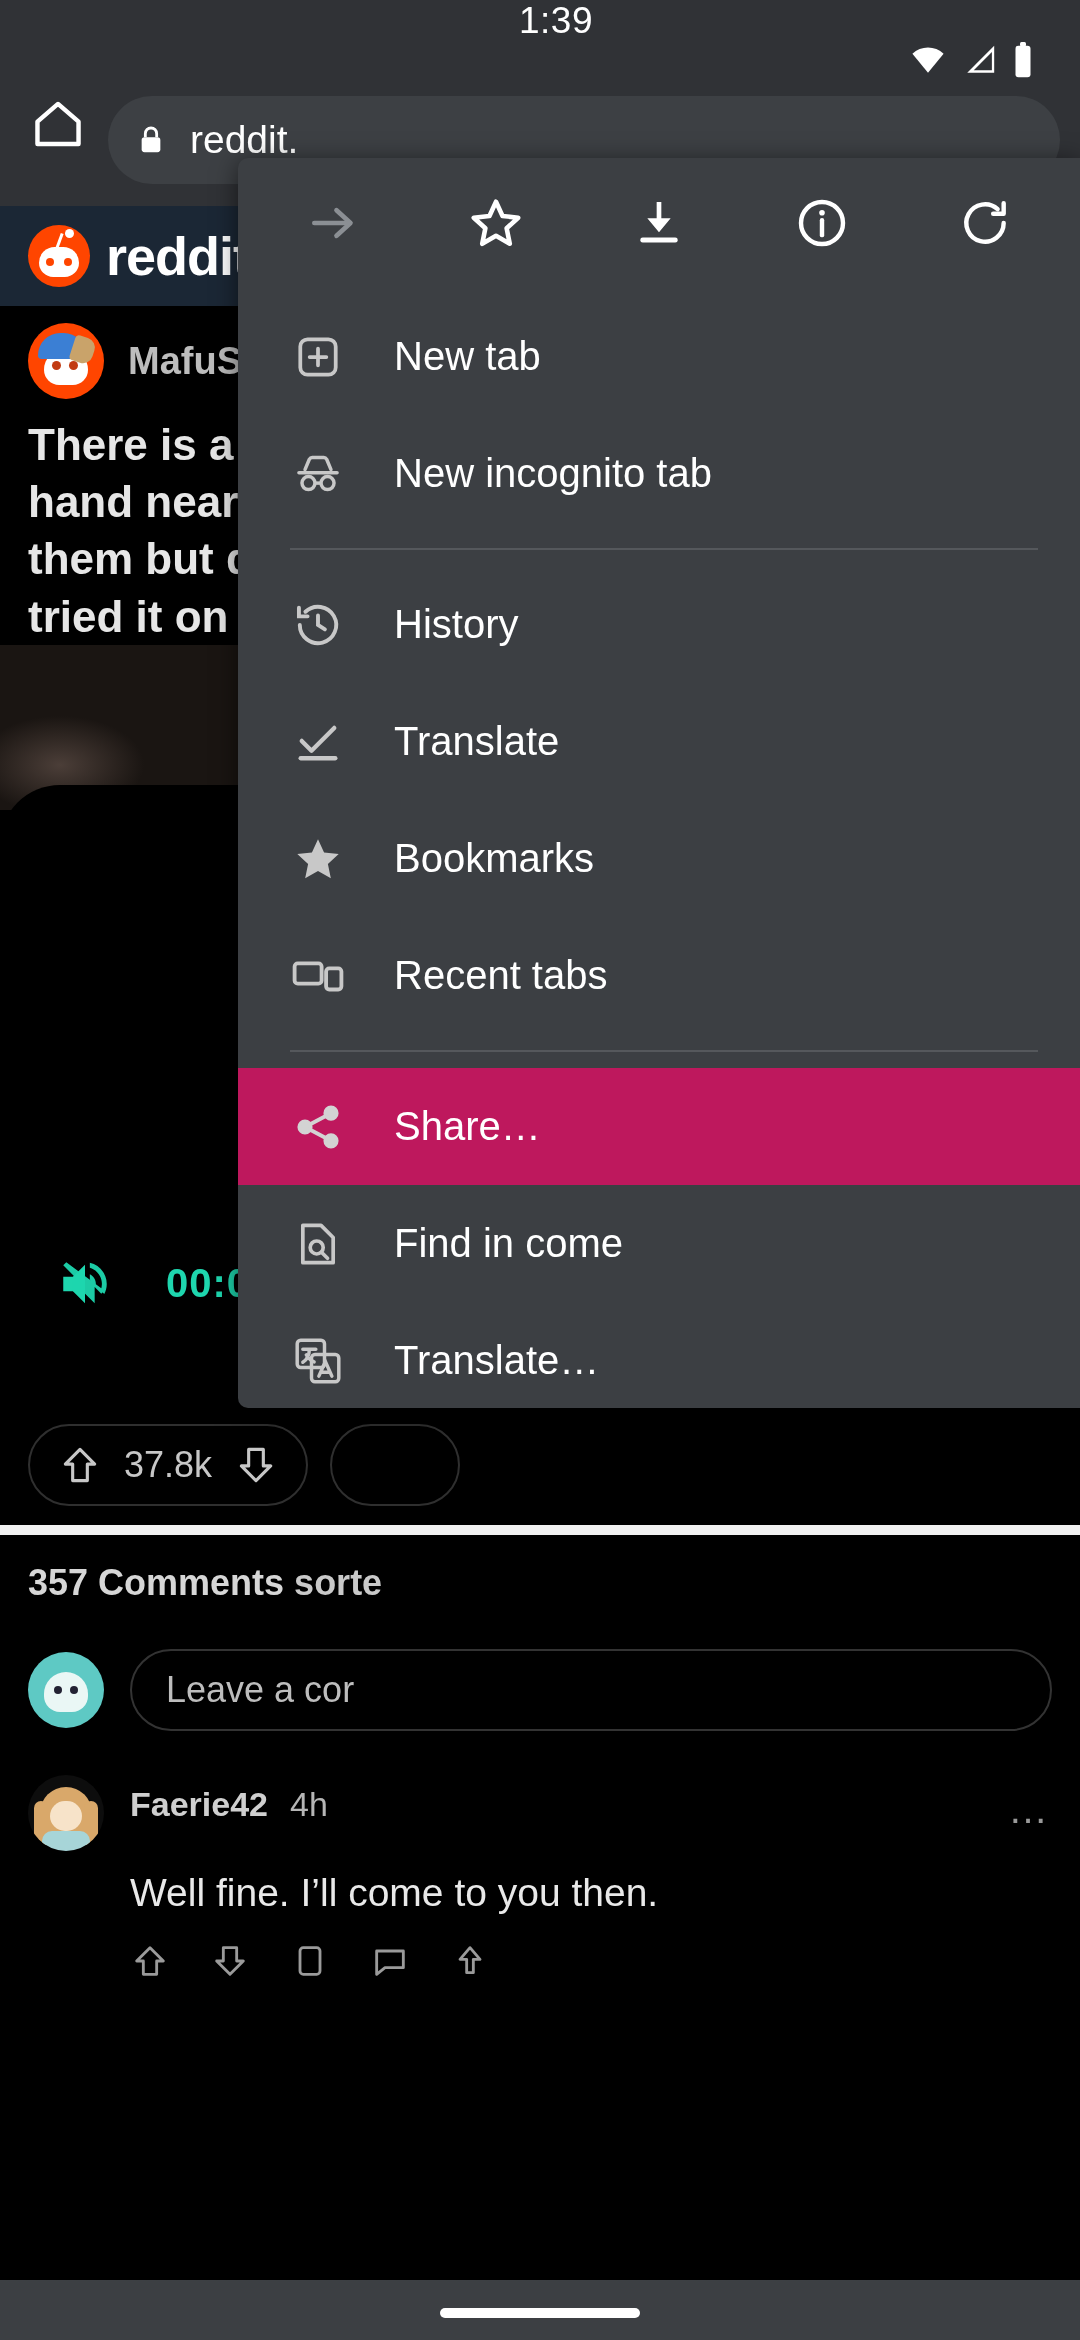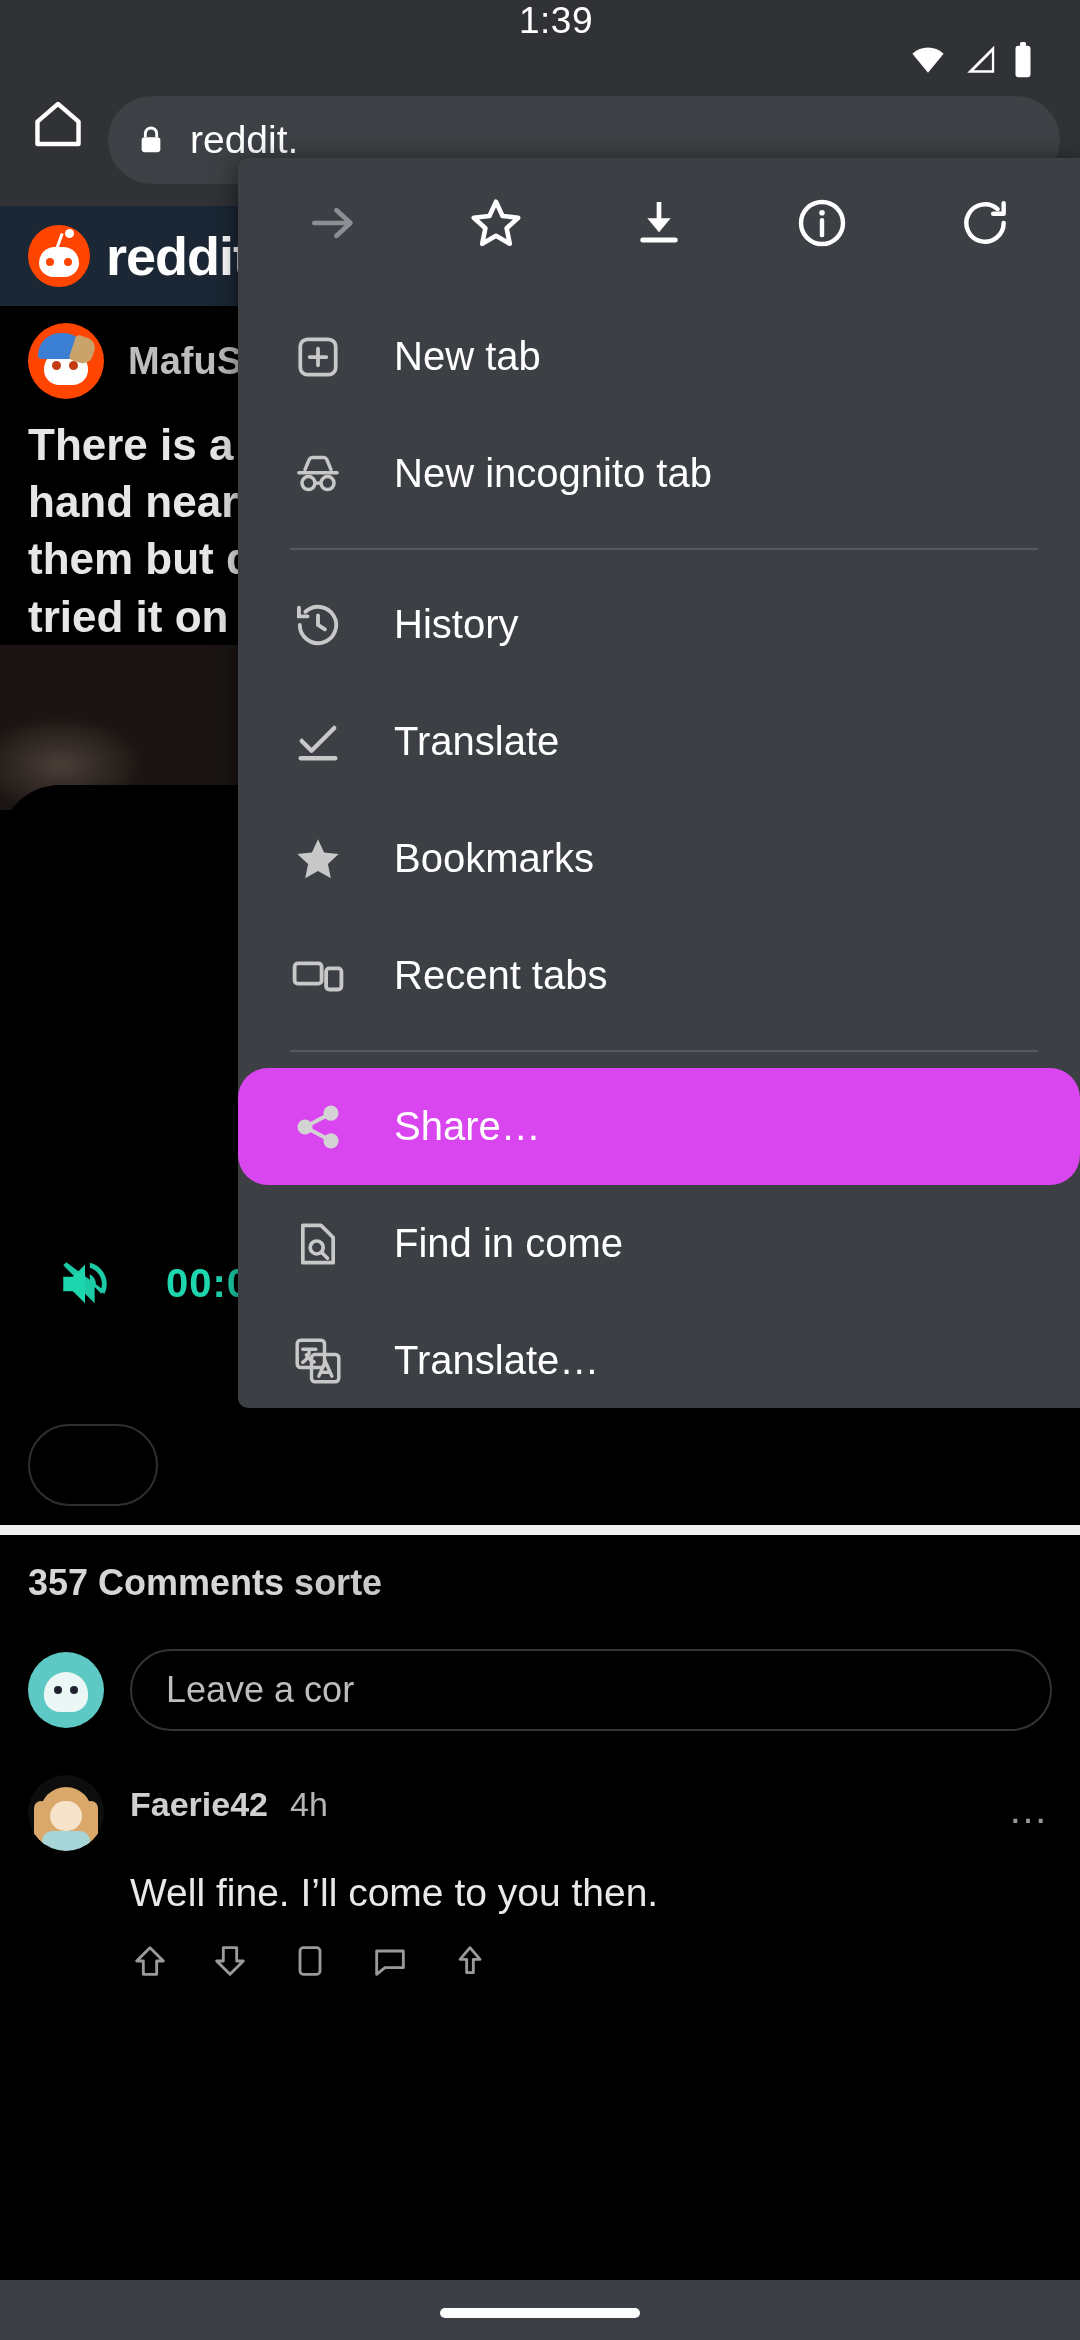--- a/index.html
+++ b/index.html
@@ -154,21 +154,21 @@
   #menu-icons{
     height:130px; display:flex; align-items:center; justify-content:space-around;
     padding:0 14px;
   }
   #menu-icons .ibtn{ width:92px;height:92px; display:flex;align-items:center;justify-content:center; }
   #menu-list{ padding-top:10px; }
   .mi{
     height:117px; display:flex; align-items:center; padding-left:52px; padding-right:42px;
     color:#fff; font-size:40px;
   }
-  .mi.pressed{ background:#d946ef;border-radius:30px; }
+  .mi.pressed{ background:#be185d; }
   .mi .mi-ico{ width:56px;height:56px; flex:0 0 auto; display:flex;align-items:center;justify-content:center;}
   .mi .mi-label{ margin-left:48px; flex:1 1 auto; }
   .sep{ height:2px; background:#55585c; margin:16px 42px 16px 52px; }
 
   svg{ display:block; }
 </style>
 </head>
 <body>
 
 <div id="page">
@@ -211,20 +211,33 @@
       </span>
       <span class="vtime">00:00</span>
       <span class="seekwrap">
         <span class="seekdot"></span>
         <span class="seekbar"></span>
       </span>
     </div>
   </div>
 
   <div id="voterow">
+    <div class="pill">
+      <span class="arrow">
+        <svg viewBox="0 0 24 24" width="44" height="44" fill="none" stroke="#c7c7c7" stroke-width="1.7">
+          <path d="M12 3.5 L20 11.5 H16 V20.5 H8 V11.5 H4 Z" stroke-linejoin="round"></path>
+        </svg>
+      </span>
+      <span class="cnt">37.8k</span>
+      <span class="arrow">
+        <svg viewBox="0 0 24 24" width="44" height="44" fill="none" stroke="#c7c7c7" stroke-width="1.7">
+          <path d="M12 20.5 L20 12.5 H16 V3.5 H8 V12.5 H4 Z" stroke-linejoin="round"></path>
+        </svg>
+      </span>
+    </div>
     <div class="pill" style="width:130px"></div>
   </div>
 
   <div class="whitebar"></div>
 
   <div id="commenthdr">
     <span>357 Comments</span>
     <span class="sorted">sorte</span>
   </div>
 

